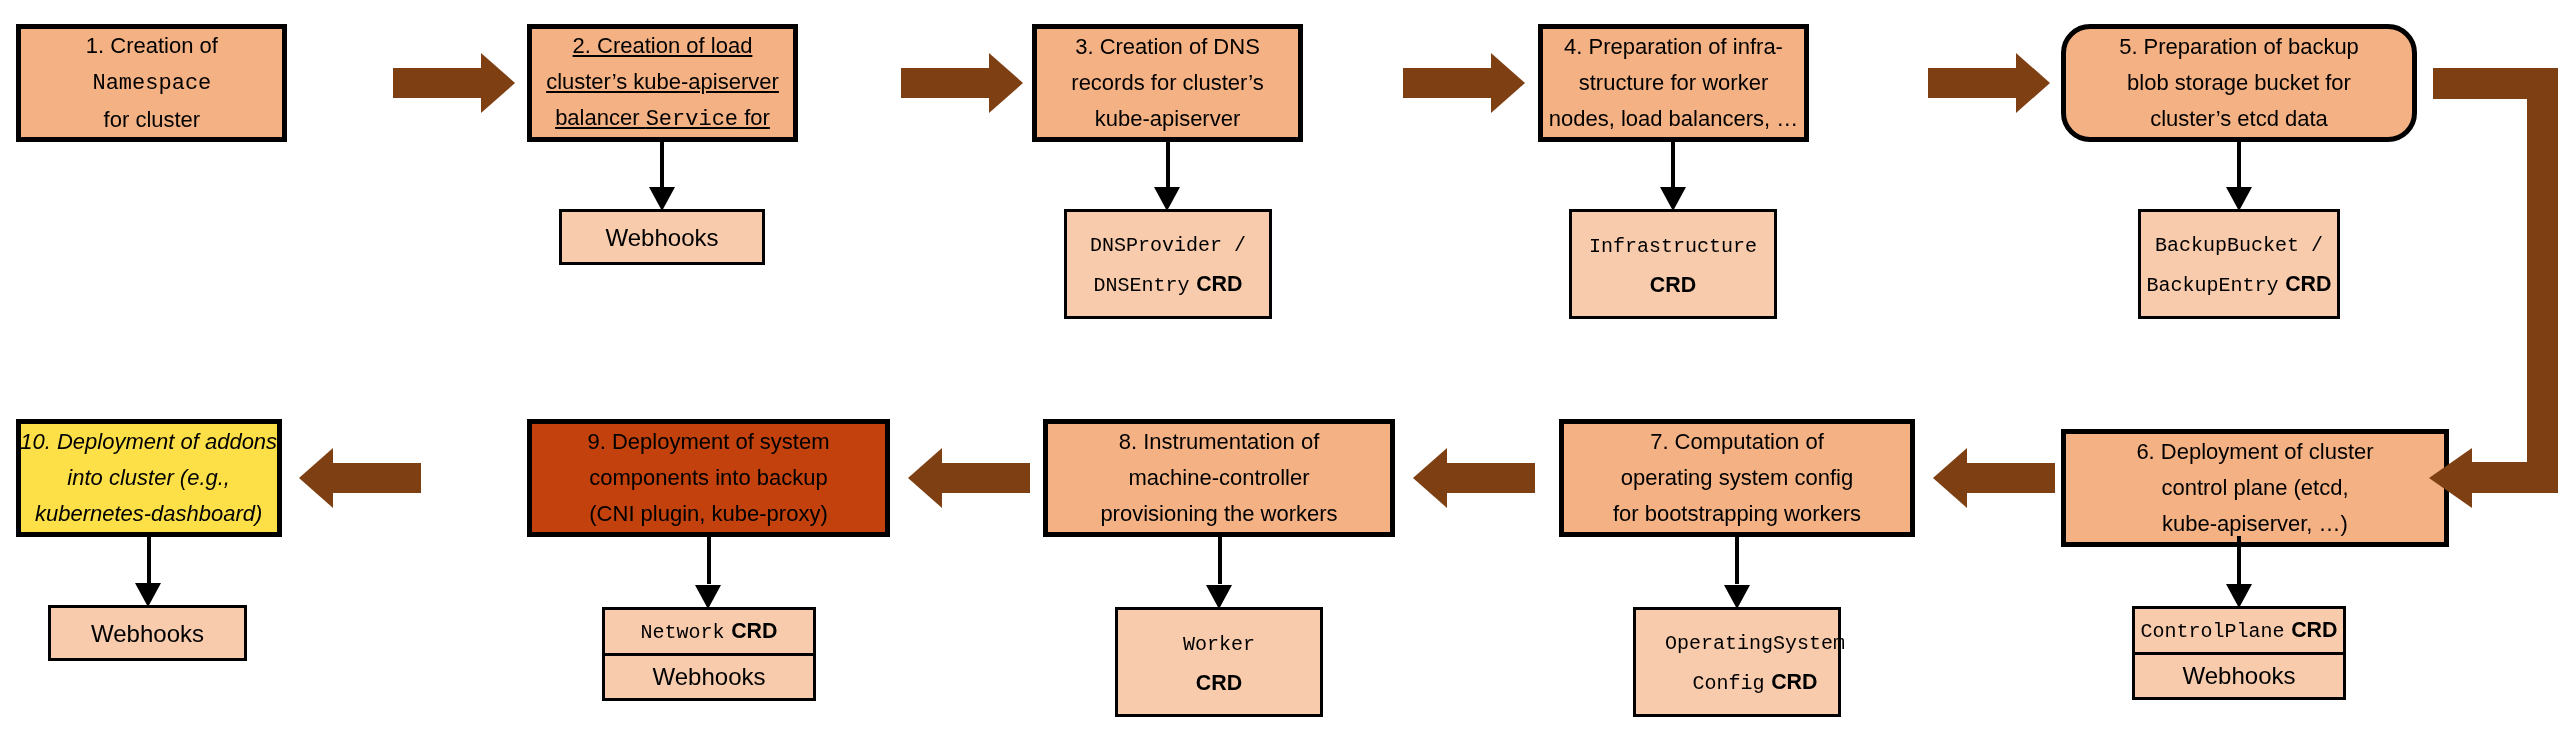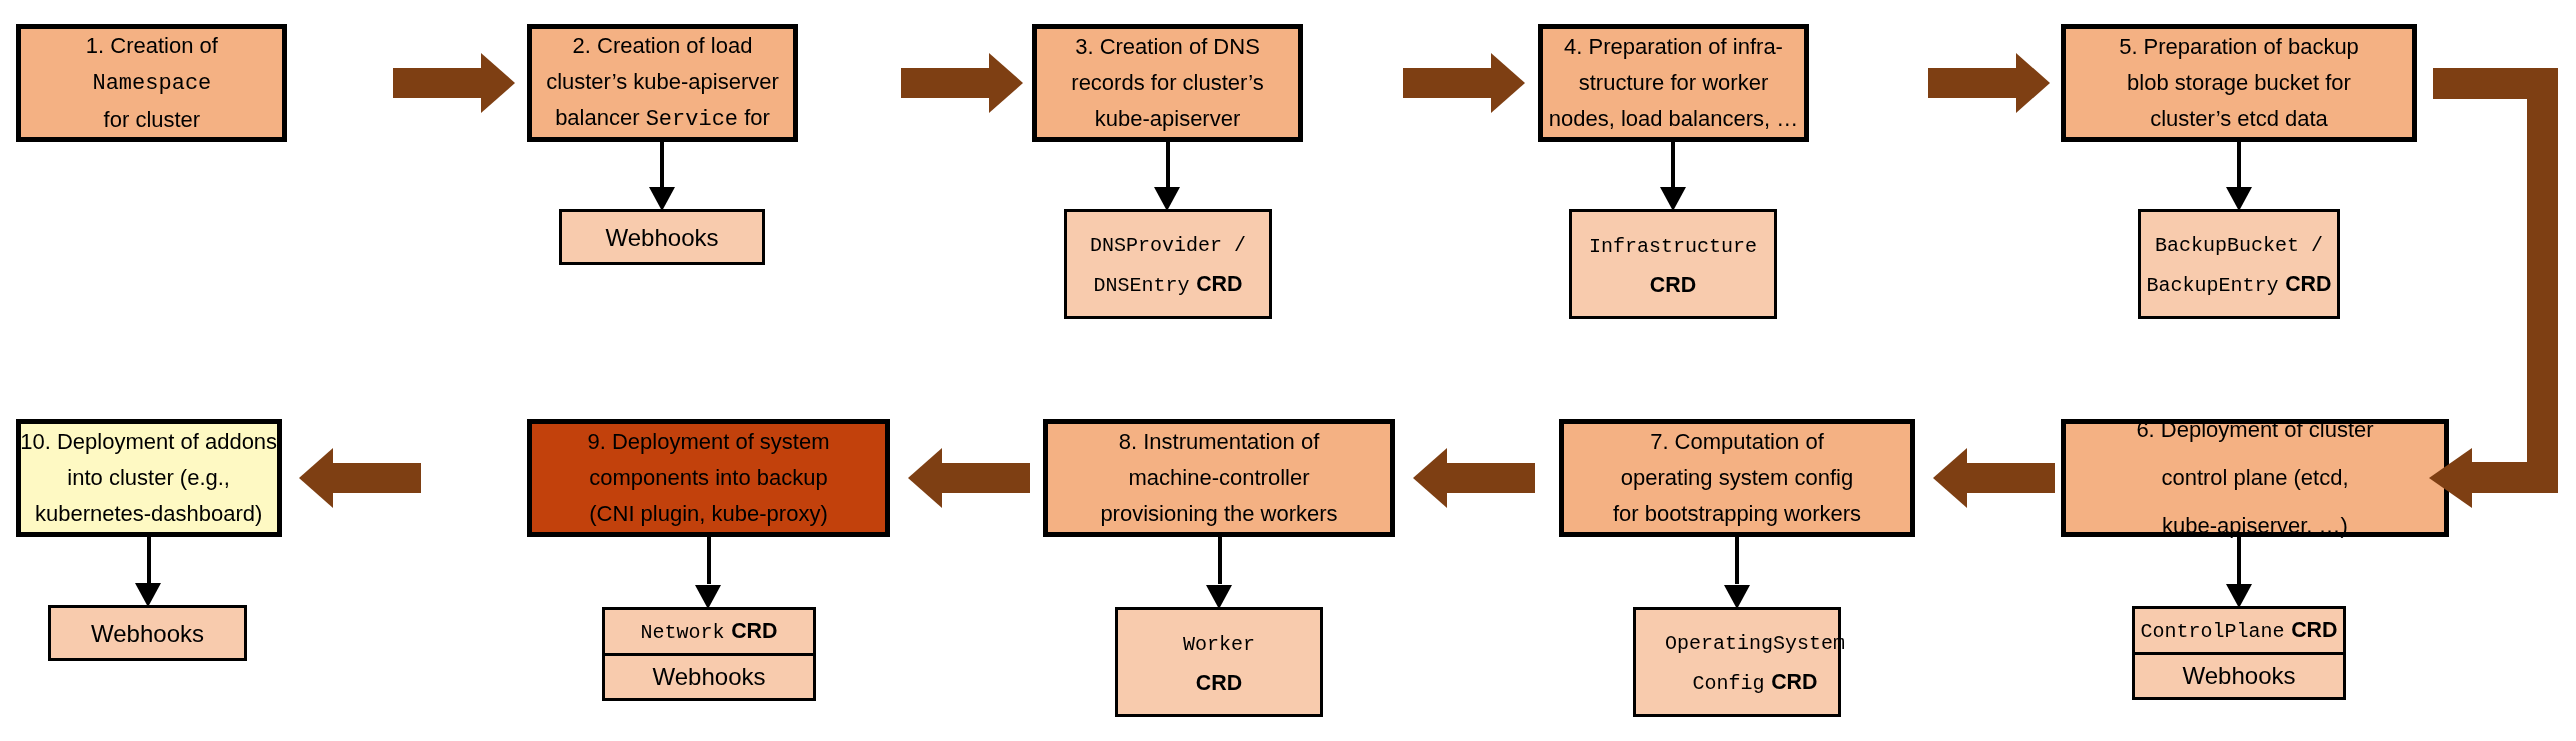--- a/index.html
+++ b/index.html
@@ -30,21 +30,21 @@
 </style>
 </head>
 <body>
 
 <div id="canvas" style="background: rgb(255, 255, 255);">
     <div class="mainbox" style="left: 16.4px; top: 23.5px; width: 271px; height: 118px; position: absolute; background: rgb(244, 177, 131); border-color: rgb(0, 0, 0);">
       <div class="line"><span>1. Creation of</span></div>
       <div class="line"><span class="seg-mono">Namespace</span></div>
       <div class="line"><span>for cluster</span></div>
     </div>
-    <div class="mainbox" style="left: 527px; top: 23.5px; width: 271px; height: 118px; position: absolute; background: rgb(244, 177, 131); border-color: rgb(0, 0, 0);">
+    <div class="mainbox" style="left: 527px; top: 23.5px; width: 271px; height: 118px; position: absolute; background: rgb(244, 177, 131); border-color: rgb(0, 0, 0); text-decoration: underline;">
       <div class="line"><span>2. Creation of load</span></div>
       <div class="line"><span>cluster’s kube-apiserver</span></div>
       <div class="line"><span>balancer </span><span class="seg-mono">Service</span><span> for</span></div>
     </div>
     <div class="subbox" style="left: 559px; top: 209px; width: 206px; height: 56px; position: absolute; background: rgb(248, 203, 173); border-color: rgb(0, 0, 0);">
       <div class="subcell">
         <div class="line"><span>Webhooks</span></div>
       </div>
     </div>
     <div class="thin-line" style="left: 660px; top: 141px; width: 3.6px; height: 46px; position: absolute; background: rgb(0, 0, 0);"></div>
@@ -68,34 +68,34 @@
       <div class="line"><span>nodes, load balancers, …</span></div>
     </div>
     <div class="subbox" style="left: 1569px; top: 209px; width: 208px; height: 110px; position: absolute; background: rgb(248, 203, 173); border-color: rgb(0, 0, 0);">
       <div class="subcell">
         <div class="line"><span class="seg-mono">Infrastructure</span></div>
         <div class="line"><span class="seg-bold">CRD</span></div>
       </div>
     </div>
     <div class="thin-line" style="left: 1671px; top: 141px; width: 3.6px; height: 46px; position: absolute; background: rgb(0, 0, 0);"></div>
     <div class="thin-head" style="left: 1660px; top: 187px; position: absolute; border-top-color: rgb(0, 0, 0);"></div>
-    <div class="mainbox" style="left: 2061px; top: 23.5px; width: 356px; height: 118px; position: absolute; background: rgb(244, 177, 131); border-color: rgb(0, 0, 0);">
+    <div class="mainbox" style="left: 2061px; top: 23.5px; width: 356px; height: 118px; position: absolute; background: rgb(244, 177, 131); border-color: rgb(0, 0, 0); border-radius: 29px;">
       <div class="line"><span>5. Preparation of backup</span></div>
       <div class="line"><span>blob storage bucket for</span></div>
       <div class="line"><span>cluster’s etcd data</span></div>
     </div>
     <div class="subbox" style="left: 2138px; top: 209px; width: 202px; height: 110px; position: absolute; background: rgb(248, 203, 173); border-color: rgb(0, 0, 0); justify-content: flex-end;">
       <div class="subcell">
         <div class="line"><span class="seg-mono">BackupBucket /</span></div>
         <div class="line"><span class="seg-mono">BackupEntry</span><span> </span><span class="seg-bold">CRD</span></div>
       </div>
     </div>
     <div class="thin-line" style="left: 2237px; top: 141px; width: 3.6px; height: 46px; position: absolute; background: rgb(0, 0, 0);"></div>
     <div class="thin-head" style="left: 2226px; top: 187px; position: absolute; border-top-color: rgb(0, 0, 0);"></div>
-    <div class="mainbox" style="left: 2061px; top: 419px; width: 388px; height: 118px; position: absolute; background: rgb(244, 177, 131); border-color: rgb(0, 0, 0); gap: 12px;">
+    <div class="mainbox" style="left: 2061px; top: 429px; width: 388px; height: 118px; position: absolute; background: rgb(244, 177, 131); border-color: rgb(0, 0, 0);">
       <div class="line"><span>6. Deployment of cluster</span></div>
       <div class="line"><span>control plane (etcd,</span></div>
       <div class="line"><span>kube-apiserver, …)</span></div>
     </div>
     <div class="subbox" style="left: 2132px; top: 606px; width: 214px; height: 94px; position: absolute; background: rgb(248, 203, 173); border-color: rgb(0, 0, 0);">
       <div class="subcell">
         <div class="line"><span class="seg-mono">ControlPlane</span><span> </span><span class="seg-bold">CRD</span></div>
       </div>
       <div class="subcell">
         <div class="line"><span>Webhooks</span></div>
@@ -137,21 +137,21 @@
     <div class="subbox" style="left: 602px; top: 607px; width: 214px; height: 94px; position: absolute; background: rgb(248, 203, 173); border-color: rgb(0, 0, 0);">
       <div class="subcell">
         <div class="line"><span class="seg-mono">Network</span><span> </span><span class="seg-bold">CRD</span></div>
       </div>
       <div class="subcell">
         <div class="line"><span>Webhooks</span></div>
       </div>
     </div>
     <div class="thin-line" style="left: 707px; top: 536px; width: 3.6px; height: 48px; position: absolute; background: rgb(0, 0, 0);"></div>
     <div class="thin-head" style="left: 695px; top: 585px; position: absolute; border-top-color: rgb(0, 0, 0);"></div>
-    <div class="mainbox" style="left: 15.7px; top: 419px; width: 266px; height: 118px; position: absolute; background: #fef9c3; border-color: rgb(0, 0, 0);">
+    <div class="mainbox" style="left: 15.7px; top: 419px; width: 266px; height: 118px; position: absolute; background: #fde047; border-color: rgb(0, 0, 0); font-style: italic;">
       <div class="line"><span>10. Deployment of addons</span></div>
       <div class="line"><span>into cluster (e.g.,</span></div>
       <div class="line"><span>kubernetes-dashboard)</span></div>
     </div>
     <div class="subbox" style="left: 48px; top: 605px; width: 199px; height: 56px; position: absolute; background: rgb(248, 203, 173); border-color: rgb(0, 0, 0);">
       <div class="subcell">
         <div class="line"><span>Webhooks</span></div>
       </div>
     </div>
     <div class="thin-line" style="left: 147px; top: 536px; width: 3.6px; height: 47px; position: absolute; background: rgb(0, 0, 0);"></div>

